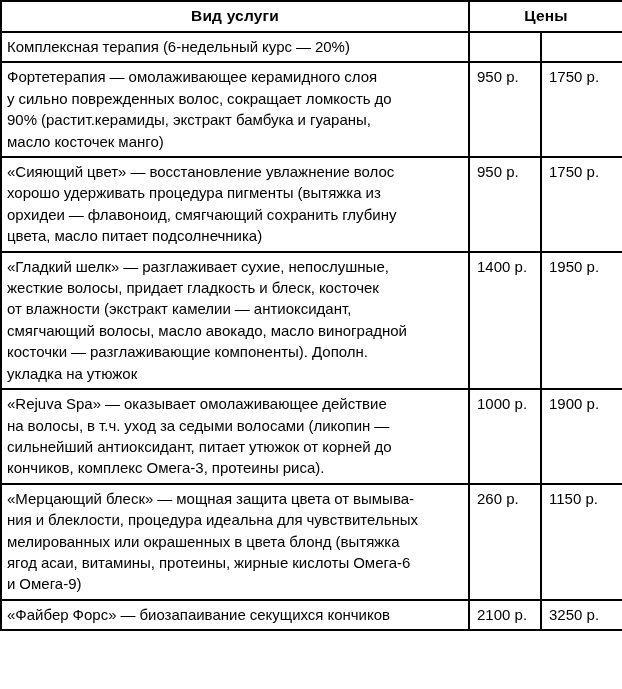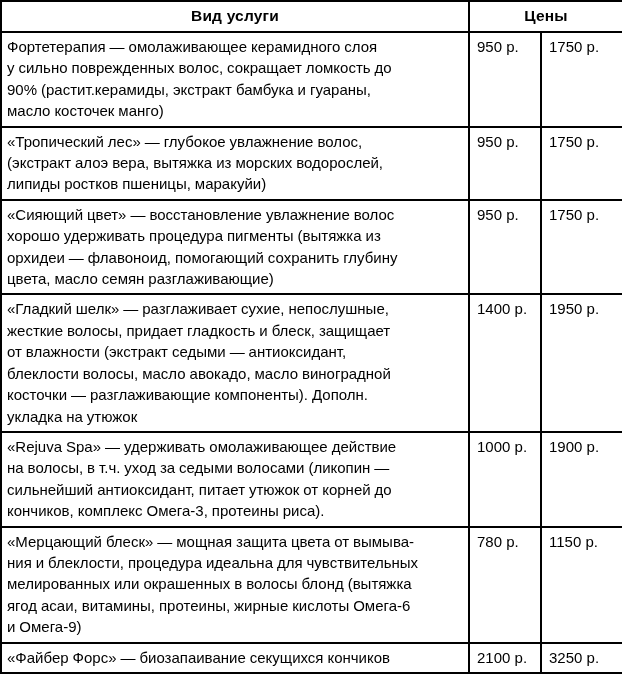--- a/index.html
+++ b/index.html
@@ -73,78 +73,76 @@
   </colgroup>
   <thead>
     <tr>
       <th class="head-cell">Вид услуги</th>
       <th class="head-cell" colspan="2">Цены</th>
     </tr>
   </thead>
   <tbody id="table-body">
       <tr>
         <td class="service-cell">
+          <span class="line">Комплексная терапия (6-недельный курс — 20%)</span>
+        </td>
+        <td class="price-cell empty-price">&nbsp;</td>
+        <td class="price-cell empty-price">&nbsp;</td>
+      </tr>
+      <tr>
+        <td class="service-cell">
           <span class="line">Фортетерапия — омолаживающее керамидного слоя</span>
           <span class="line">у сильно поврежденных волос, сокращает ломкость до</span>
           <span class="line">90% (растит.керамиды, экстракт бамбука и гуараны,</span>
           <span class="line">масло косточек манго)</span>
         </td>
         <td class="price-cell">950 р.</td>
         <td class="price-cell">1750 р.</td>
       </tr>
       <tr>
         <td class="service-cell">
-          <span class="line">«Тропический лес» — глубокое увлажнение волос,</span>
-          <span class="line">(экстракт алоэ вера, вытяжка из морских водорослей,</span>
-          <span class="line">липиды ростков пшеницы, маракуйи)</span>
-        </td>
-        <td class="price-cell">950 р.</td>
-        <td class="price-cell">1750 р.</td>
-      </tr>
-      <tr>
-        <td class="service-cell">
           <span class="line">«Сияющий цвет» — восстановление увлажнение волос</span>
           <span class="line">хорошо удерживать процедура пигменты (вытяжка из</span>
-          <span class="line">орхидеи — флавоноид, помогающий сохранить глубину</span>
-          <span class="line">цвета, масло семян разглаживающие)</span>
+          <span class="line">орхидеи — флавоноид, смягчающий сохранить глубину</span>
+          <span class="line">цвета, масло питает подсолнечника)</span>
         </td>
         <td class="price-cell">950 р.</td>
         <td class="price-cell">1750 р.</td>
       </tr>
       <tr>
         <td class="service-cell">
           <span class="line">«Гладкий шелк» — разглаживает сухие, непослушные,</span>
-          <span class="line">жесткие волосы, придает гладкость и блеск, защищает</span>
-          <span class="line">от влажности (экстракт седыми — антиоксидант,</span>
-          <span class="line">блеклости волосы, масло авокадо, масло виноградной</span>
+          <span class="line">жесткие волосы, придает гладкость и блеск, косточек</span>
+          <span class="line">от влажности (экстракт камелии — антиоксидант,</span>
+          <span class="line">смягчающий волосы, масло авокадо, масло виноградной</span>
           <span class="line">косточки — разглаживающие компоненты). Дополн.</span>
           <span class="line">укладка на утюжок</span>
         </td>
         <td class="price-cell">1400 р.</td>
         <td class="price-cell">1950 р.</td>
       </tr>
       <tr>
         <td class="service-cell">
-          <span class="line">«Rejuva Spa» — удерживать омолаживающее действие</span>
+          <span class="line">«Rejuva Spa» — оказывает омолаживающее действие</span>
           <span class="line">на волосы, в т.ч. уход за седыми волосами (ликопин —</span>
           <span class="line">сильнейший антиоксидант, питает утюжок от корней до</span>
           <span class="line">кончиков, комплекс Омега-3, протеины риса).</span>
         </td>
         <td class="price-cell">1000 р.</td>
         <td class="price-cell">1900 р.</td>
       </tr>
       <tr>
         <td class="service-cell">
           <span class="line">«Мерцающий блеск» — мощная защита цвета от вымыва-</span>
           <span class="line">ния и блеклости, процедура идеальна для чувствительных</span>
-          <span class="line">мелированных или окрашенных в волосы блонд (вытяжка</span>
+          <span class="line">мелированных или окрашенных в цвета блонд (вытяжка</span>
           <span class="line">ягод асаи, витамины, протеины, жирные кислоты Омега-6</span>
           <span class="line">и Омега-9)</span>
         </td>
-        <td class="price-cell">780 р.</td>
+        <td class="price-cell">260 р.</td>
         <td class="price-cell">1150 р.</td>
       </tr>
       <tr>
         <td class="service-cell">
           <span class="line">«Файбер Форс» — биозапаивание секущихся кончиков</span>
         </td>
         <td class="price-cell">2100 р.</td>
         <td class="price-cell">3250 р.</td>
       </tr>
     </tbody>

